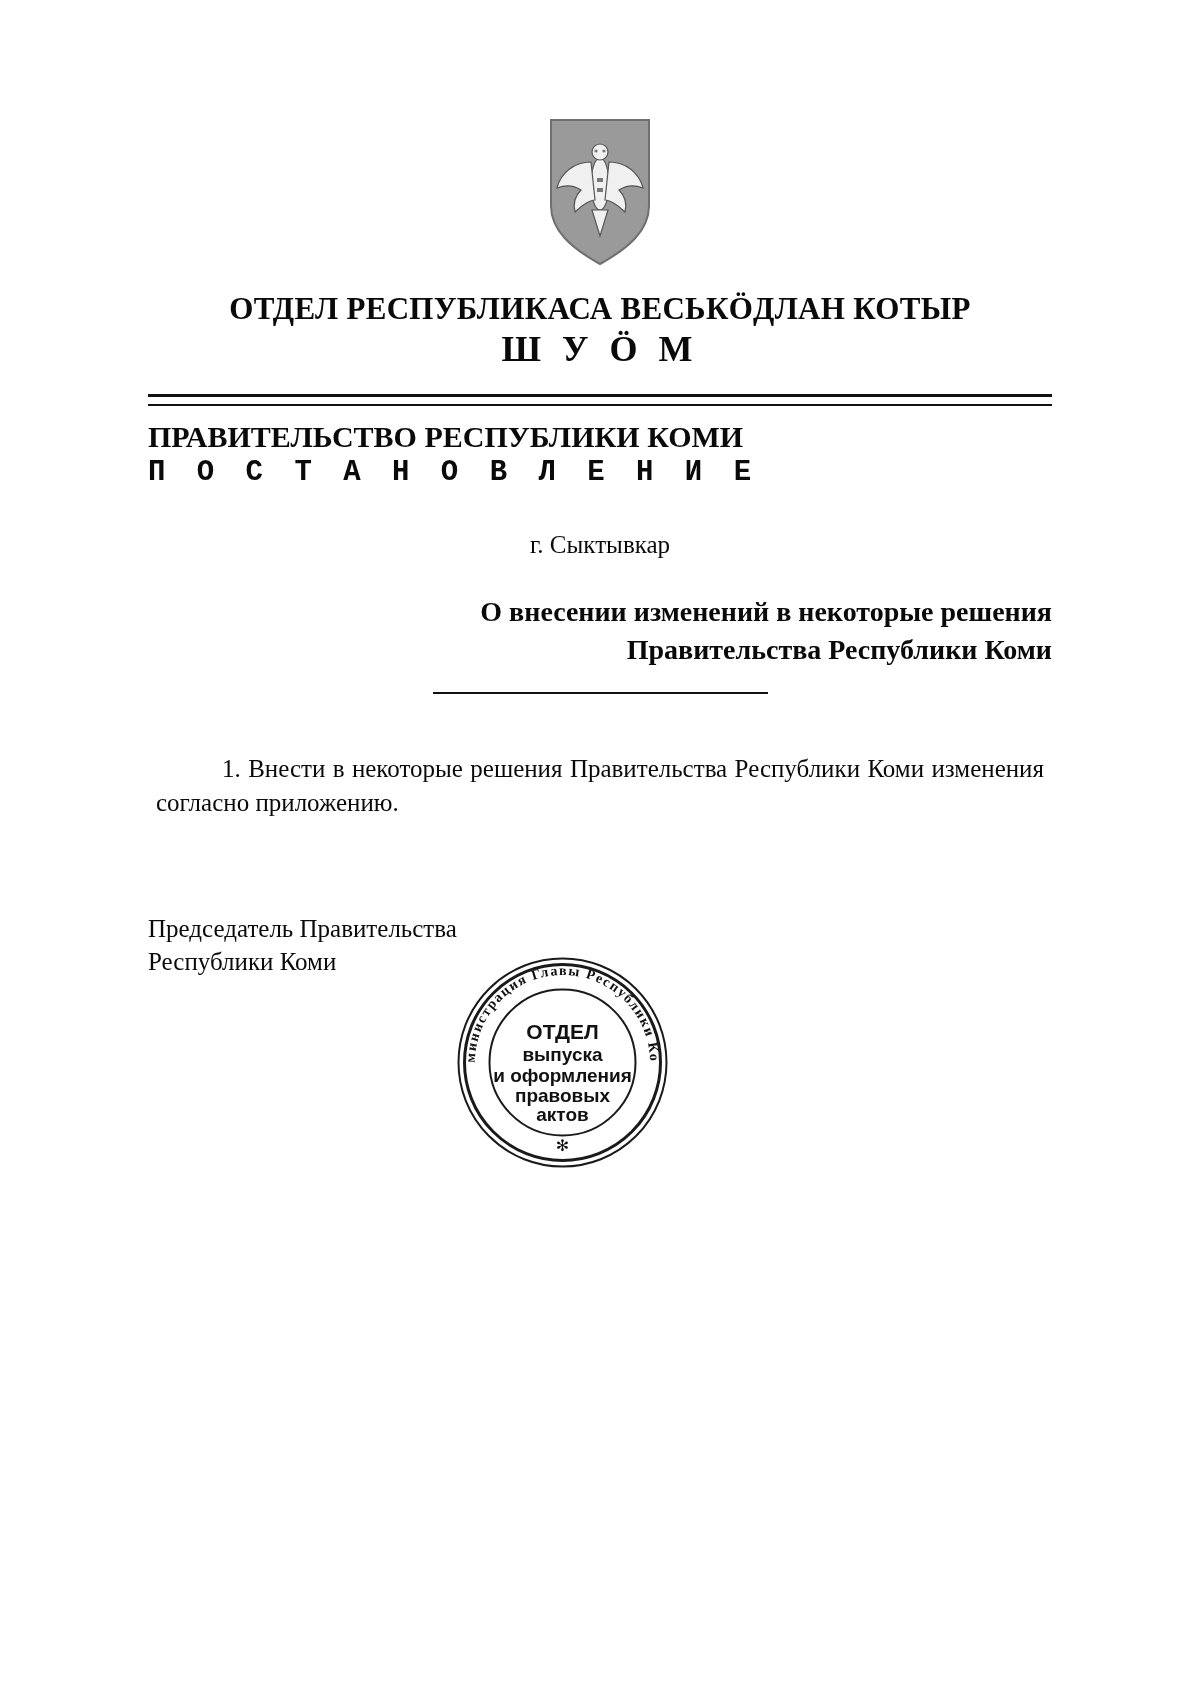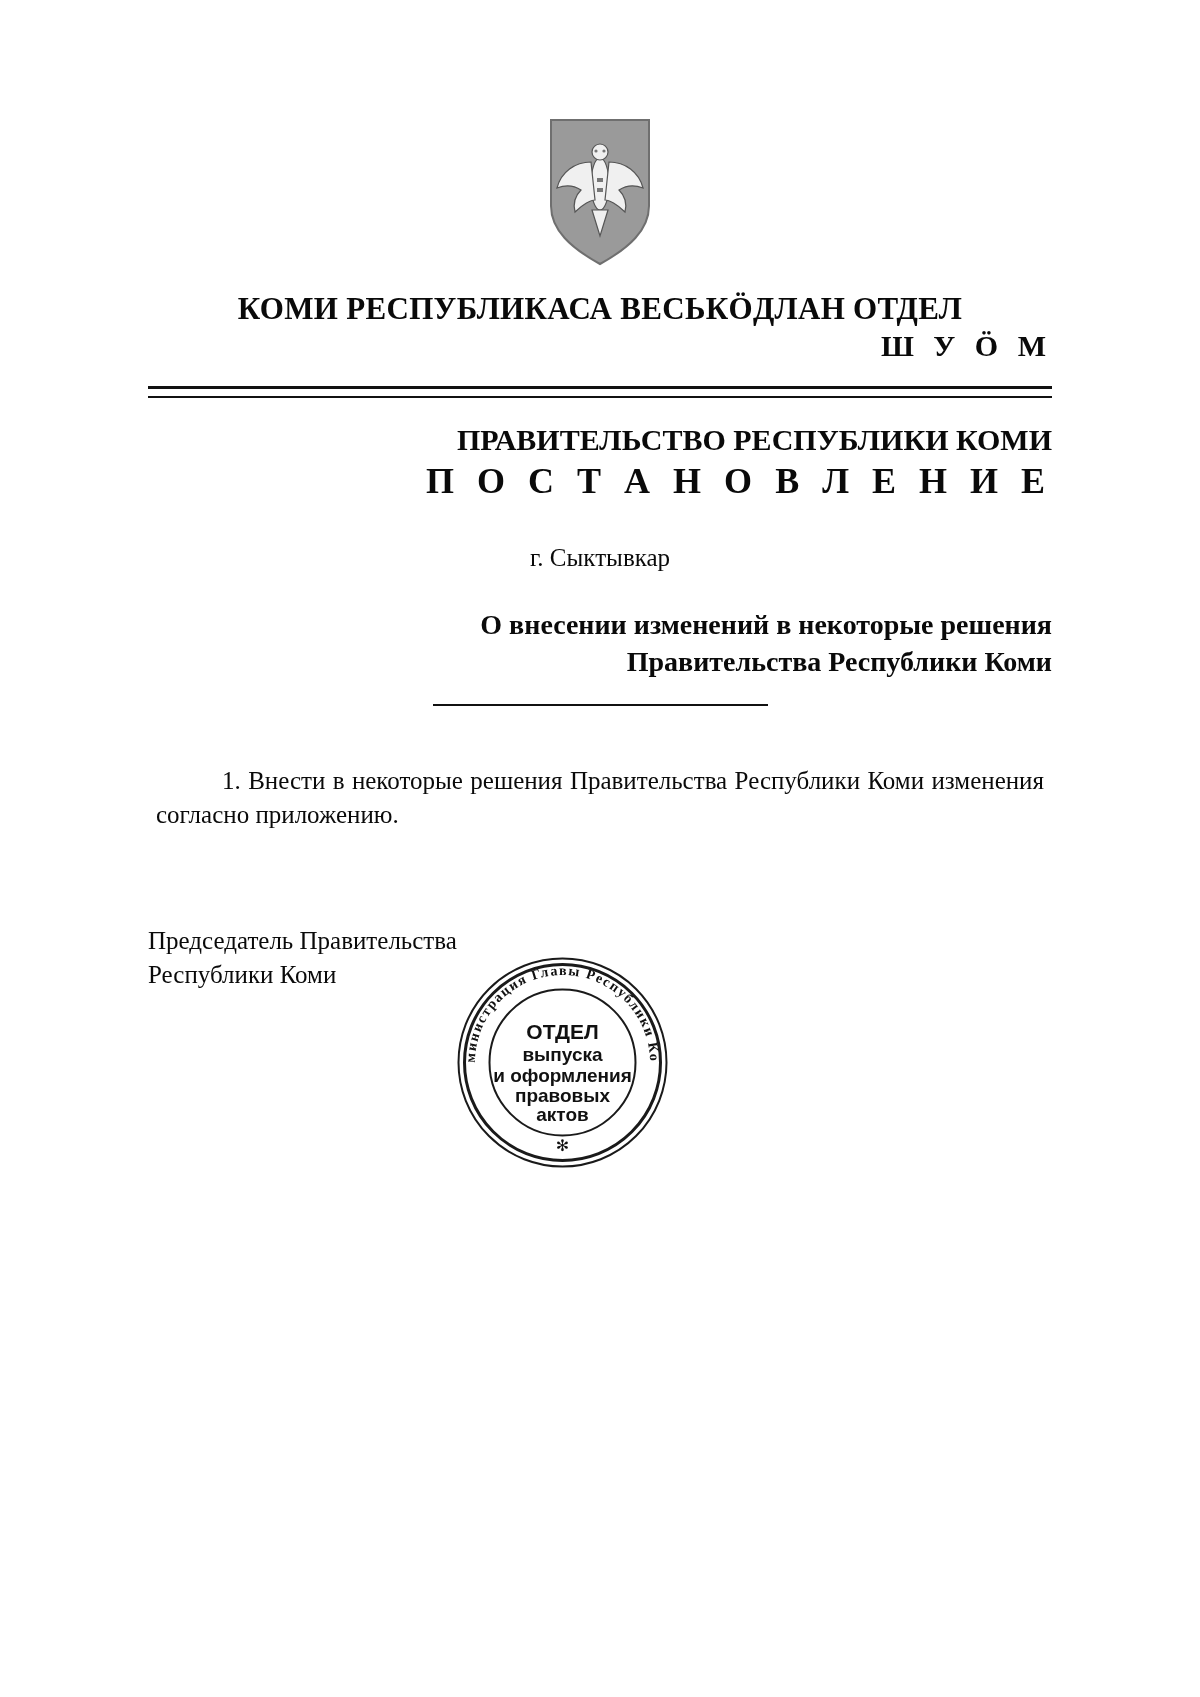--- a/index.html
+++ b/index.html
@@ -42,42 +42,42 @@
     margin-top: 22px;
     text-align: center;
     font-family: "Liberation Serif", serif;
     font-weight: bold;
     font-size: 31px;
     line-height: 1.22;
     letter-spacing: 0.3px;
   }
   .komi-title .line2 {
     letter-spacing: 6px;
-    font-size: 30px;
-    text-align: right;
+    font-size: 36px;
   }
 
   .double-rule {
     margin: 22px 0 0 0;
     height: 7px;
     border-top: 3px solid #111;
     border-bottom: 2px solid #111;
   }
 
   
   .ru-title {
-    margin-top: 23px;
-    text-align: right;
+    margin-top: 12px;
+    text-align: left;
     font-weight: bold;
     font-size: 30px;
     line-height: 1.25;
   }
   .ru-title .line2 {
     letter-spacing: 7px;
-    font-size: 36px;
+    font-size: 29px;
+    font-family: Liberation Mono, monospace;
   }
 
   .doc-date {
     margin-top: 46px;
     text-align: center;
     font-size: 25px;
   }
   .doc-city {
     margin-top: 40px;
     text-align: center;
@@ -167,21 +167,21 @@
           <circle cx="51" cy="33" r="1.6"></circle>
           <circle cx="59" cy="33" r="1.6"></circle>
           <path d="M52 60 h6 v4 h-6 z"></path>
           <path d="M52 70 h6 v4 h-6 z"></path>
         </g>
       </svg>
     </div>
   </div>
 
   <div class="komi-title">
-    <div class="line1">КОМИ РЕСПУБЛИКАСА ВЕСЬКӦДЛАН ОТДЕЛ</div>
+    <div class="line1">ОТДЕЛ РЕСПУБЛИКАСА ВЕСЬКӦДЛАН КОТЫР</div>
     <div class="line2">Ш У Ӧ М</div>
   </div>
 
   <div class="double-rule"></div>
 
   <div class="ru-title">
     <div class="line1">ПРАВИТЕЛЬСТВО РЕСПУБЛИКИ КОМИ</div>
     <div class="line2">П О С Т А Н О В Л Е Н И Е</div>
   </div>
 

